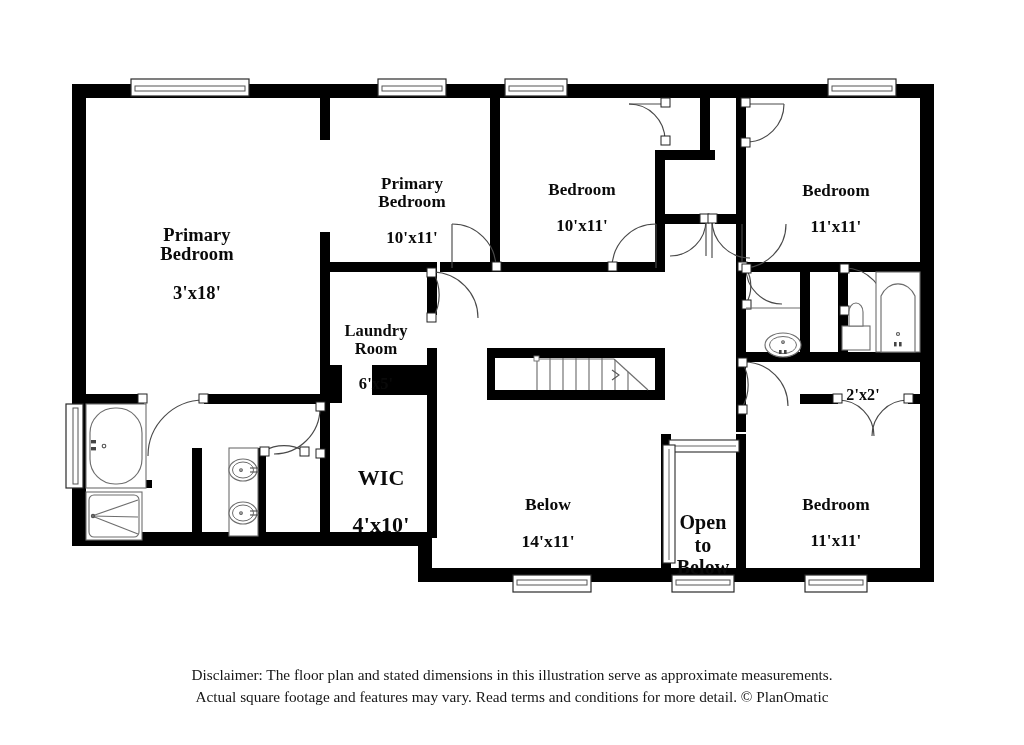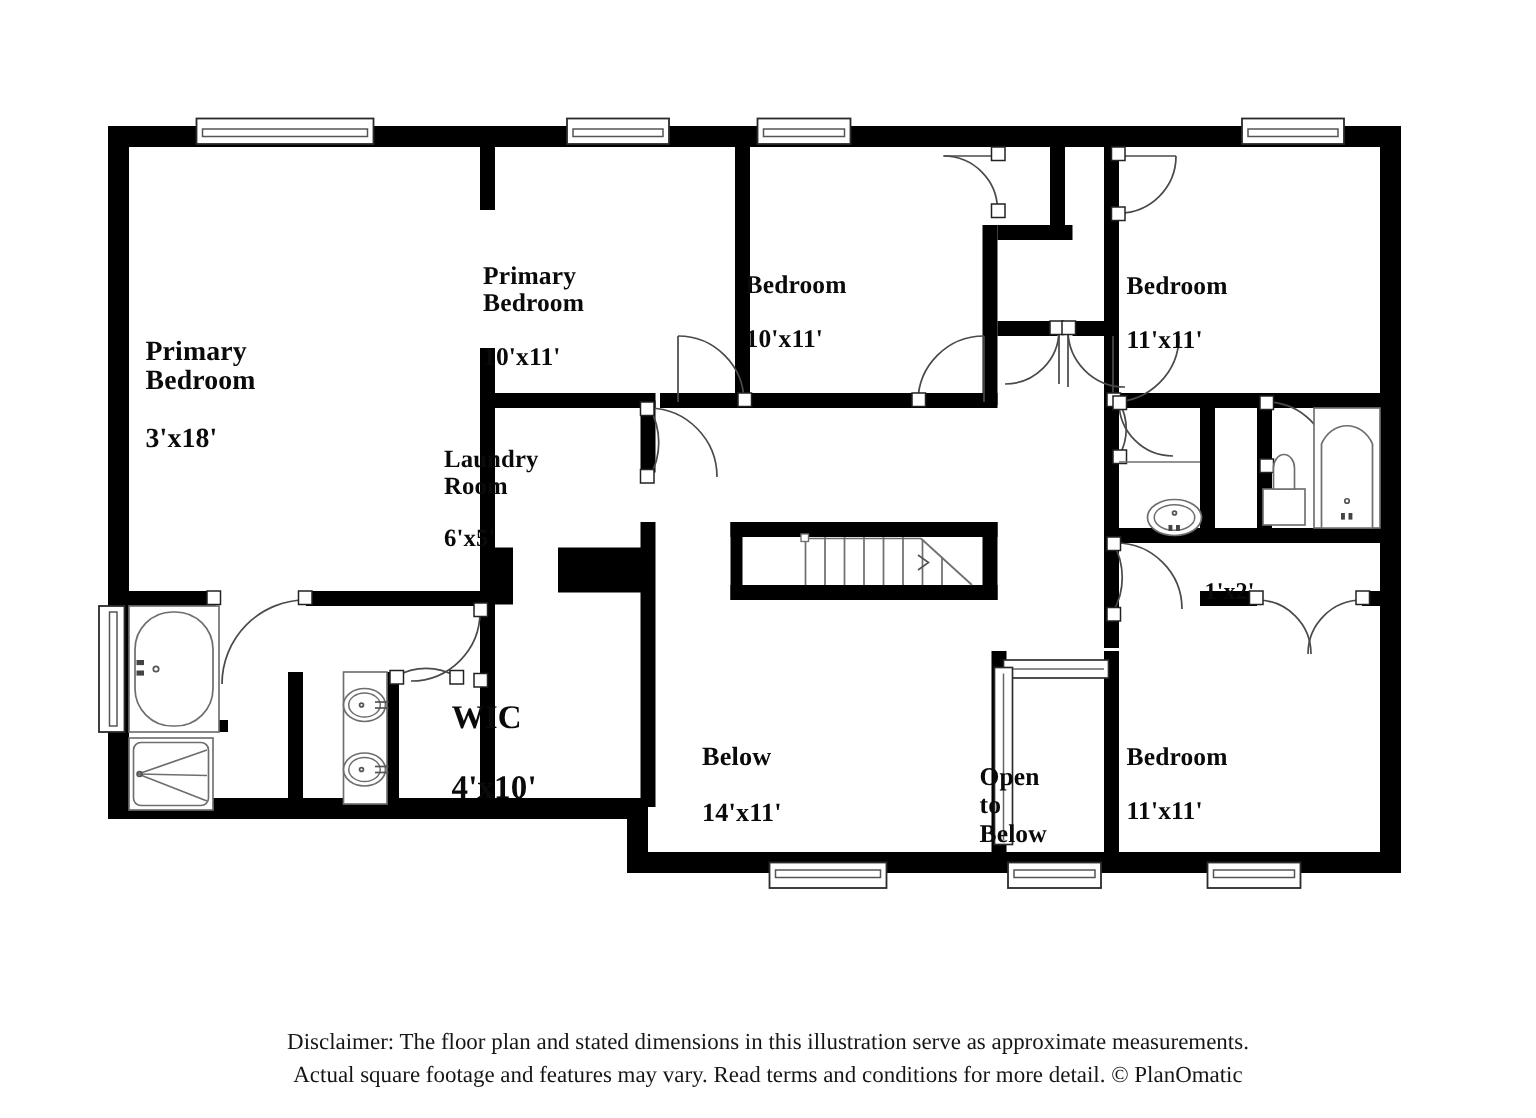--- a/index.html
+++ b/index.html
@@ -10,40 +10,40 @@
     color:#000;
     overflow:hidden;
     position:relative;
   }
   #plan{
     position:absolute;left:0;top:0;width:1024px;height:745px;
   }
   #plan svg{display:block;}
   .rlabel{
     position:absolute;
+    text-align:center;
     font-weight:bold;
     font-family:"Liberation Serif","DejaVu Serif",serif;
     color:#0a0a0a;
     line-height:1.06;
     letter-spacing:0.1px;
     white-space:pre-line;
     pointer-events:none;
   }
   .rlabel .nm{display:block;}
   .rlabel .dim{display:block;}
   #disclaimer{
     position:absolute;
     left:0;right:0;
     top:664px;
     text-align:center;
     font-family:"Liberation Serif","DejaVu Serif",serif;
     font-size:15.3px;
     line-height:1.45;
     color:#161616;
-    margin-top:20px;
   }
   #disclaimer .l1{display:block;}
   #disclaimer .l2{display:block;}
 </style>
 </head>
 <body>
 
 <div id="plan">
 <svg width="1024" height="745" viewBox="0 0 1024 745" xmlns="http://www.w3.org/2000/svg">
 
@@ -368,21 +368,21 @@
 <div class="rlabel" style="left:497px;top:163px;width:170px;font-size:17px;">
   <span class="nm">Bedroom</span>
   <span class="dim">10'x11'</span>
 </div>
 
 <div class="rlabel" style="left:751px;top:164px;width:170px;font-size:17px;">
   <span class="nm">Bedroom</span>
   <span class="dim">11'x11'</span>
 </div>
 
-<div class="rlabel" style="left:296px;top:280px;width:160px;font-size:16.5px;">
+<div class="rlabel" style="left:296px;top:305px;width:160px;font-size:16.5px;">
   <span class="nm">Laundry
 Room</span>
   <span class="dim">6'x5'</span>
 </div>
 
 <div class="rlabel" style="left:301px;top:443px;width:160px;font-size:22px;">
   <span class="nm">WIC</span>
   <span class="dim">4'x10'</span>
 </div>
 
@@ -390,24 +390,24 @@
   <span class="nm">Below</span>
   <span class="dim">14'x11'</span>
 </div>
 
 <div class="rlabel" style="left:751px;top:478px;width:170px;font-size:17px;">
   <span class="nm">Bedroom</span>
   <span class="dim">11'x11'</span>
 </div>
 
 <div class="rlabel" style="left:803px;top:370px;width:120px;font-size:16px;">
-  <span class="dim">1'x2'</span>
-</div>
-
-<div class="rlabel" style="left:653px;top:489px;width:100px;font-size:17px;line-height:1.12;">
+  <span class="dim">2'x2'</span>
+</div>
+
+<div class="rlabel" style="left:653px;top:489px;width:100px;font-size:20px;line-height:1.12;">
   <span class="nm">Open
 to
 Below</span>
 </div>
 
 <div id="disclaimer">
   <span class="l1">Disclaimer: The floor plan and stated dimensions in this illustration serve as approximate measurements.</span>
   <span class="l2">Actual square footage and features may vary. Read terms and conditions for more detail. © PlanOmatic</span>
 </div>
 

